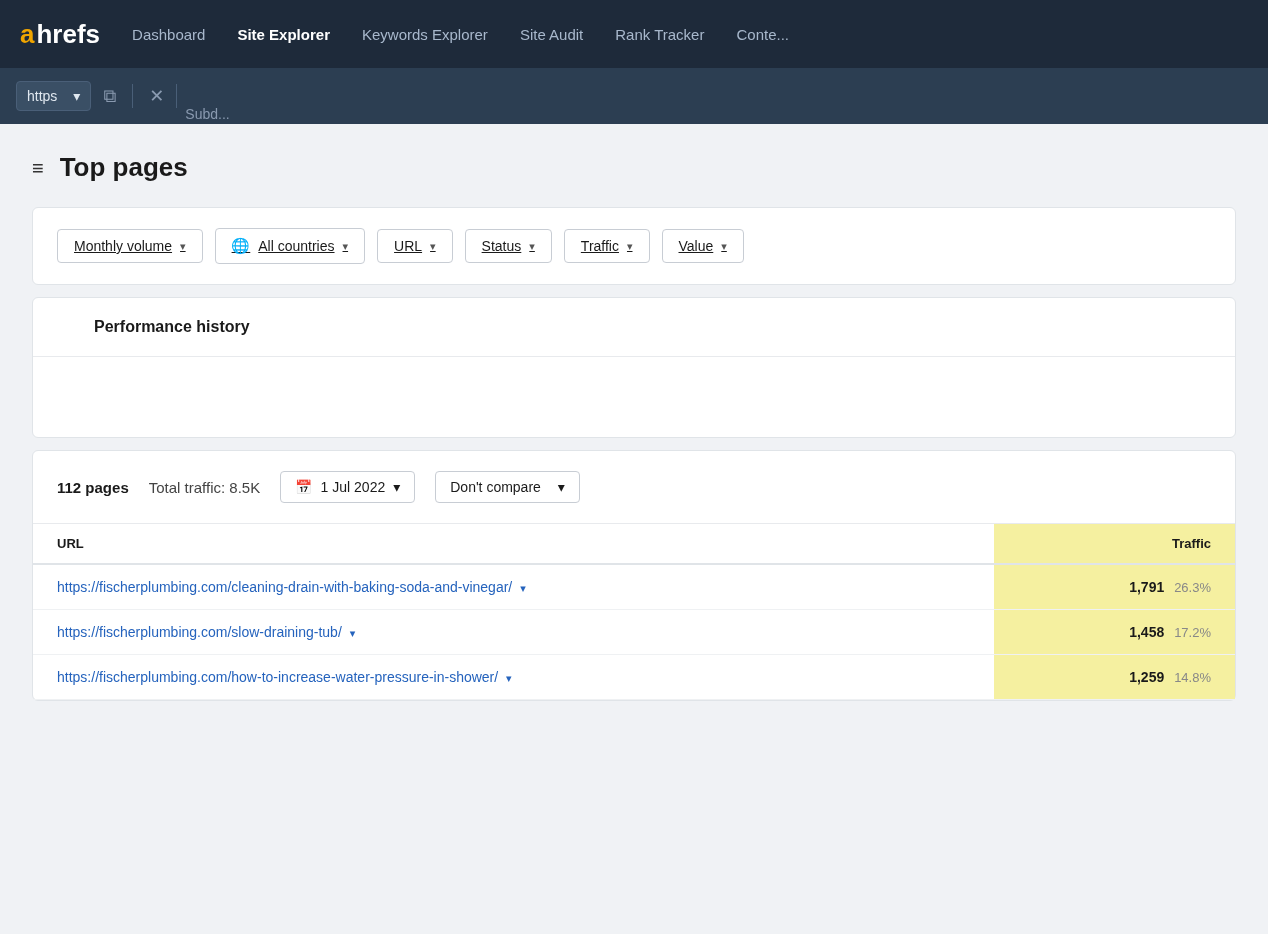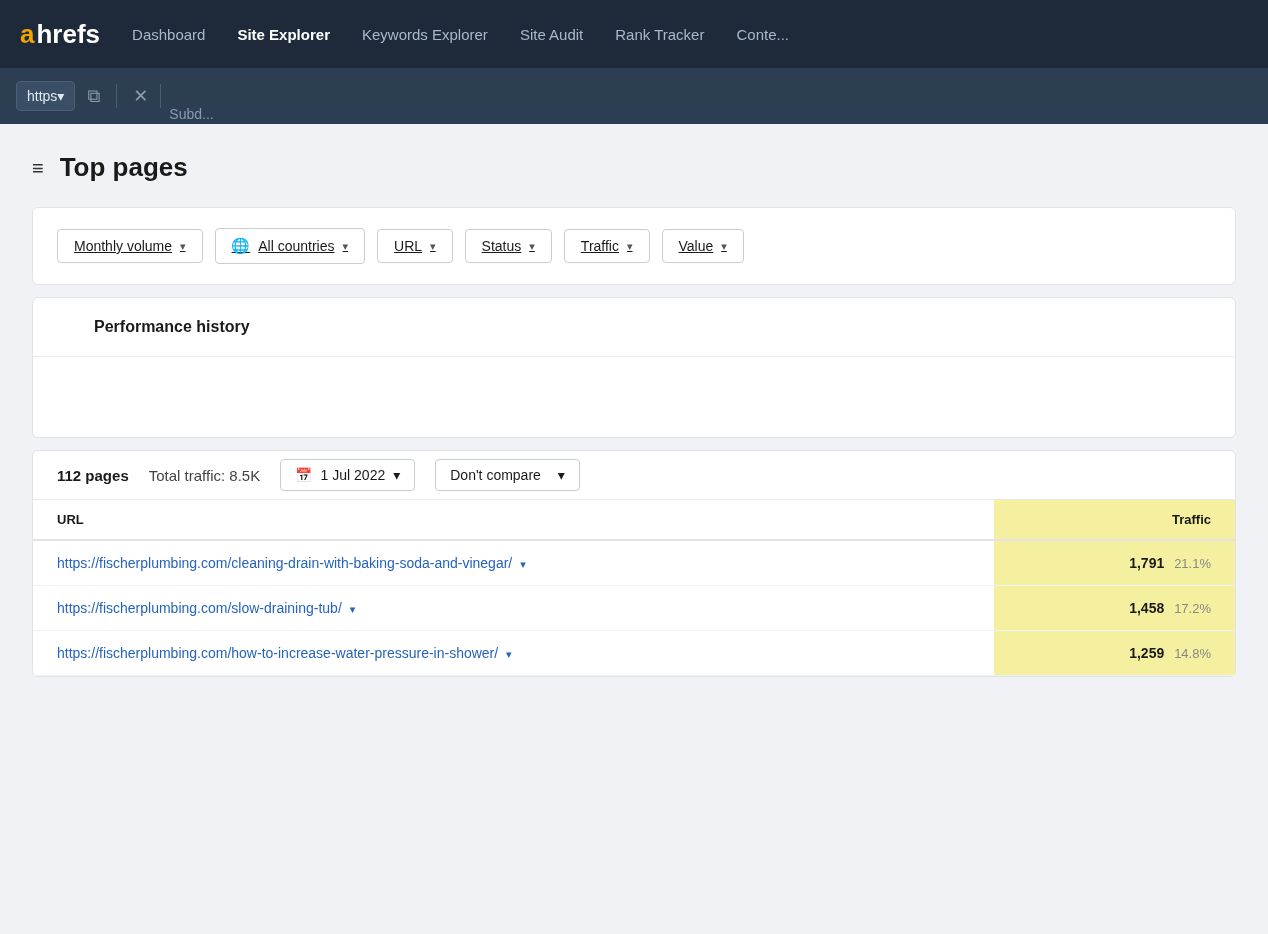--- a/index.html
+++ b/index.html
@@ -48,21 +48,21 @@
     .protocol-select {
       background: #3a4f65;
       border: 1px solid #4a5f78;
       color: #e0e8f0;
       padding: 6px 10px;
       border-radius: 4px;
       font-size: 14px;
       cursor: pointer;
       display: flex;
       align-items: center;
-      gap: 0;
+      gap: 16px;
     }
     .search-input {
       flex: 1;
       background: transparent;
       border: none;
       color: #e0e8f0;
       font-size: 15px;
       padding: 6px 8px;
       outline: none;
     }
@@ -161,21 +161,21 @@
     
     .table-section {
       background: white;
       border-radius: 6px;
       border: 1px solid #e0e4e8;
     }
     .table-toolbar {
       display: flex;
       align-items: center;
       gap: 20px;
-      padding: 8px 24px;
+      padding: 20px 24px;
       border-bottom: 1px solid #e8eaed;
     }
     .pages-count {
       font-size: 15px;
       font-weight: 700;
       color: #1a1a1a;
     }
     .total-traffic {
       font-size: 15px;
       color: #444;
@@ -365,21 +365,21 @@
         </tr>
       </thead>
       <tbody>
         <tr class="table-row">
           <td>
             <a class="url-link" href="#">https://fischerplumbing.com/cleaning-drain-with-baking-soda-and-vinegar/</a>
             <span class="url-dropdown">▾</span>
           </td>
           <td class="traffic-cell">
             <span class="traffic-num">1,791</span>
-            <span class="traffic-pct">21.1%</span>
+            <span class="traffic-pct">26.3%</span>
           </td>
         </tr>
         <tr class="table-row">
           <td>
             <a class="url-link" href="#">https://fischerplumbing.com/slow-draining-tub/</a>
             <span class="url-dropdown">▾</span>
           </td>
           <td class="traffic-cell">
             <span class="traffic-num">1,458</span>
             <span class="traffic-pct">17.2%</span>

